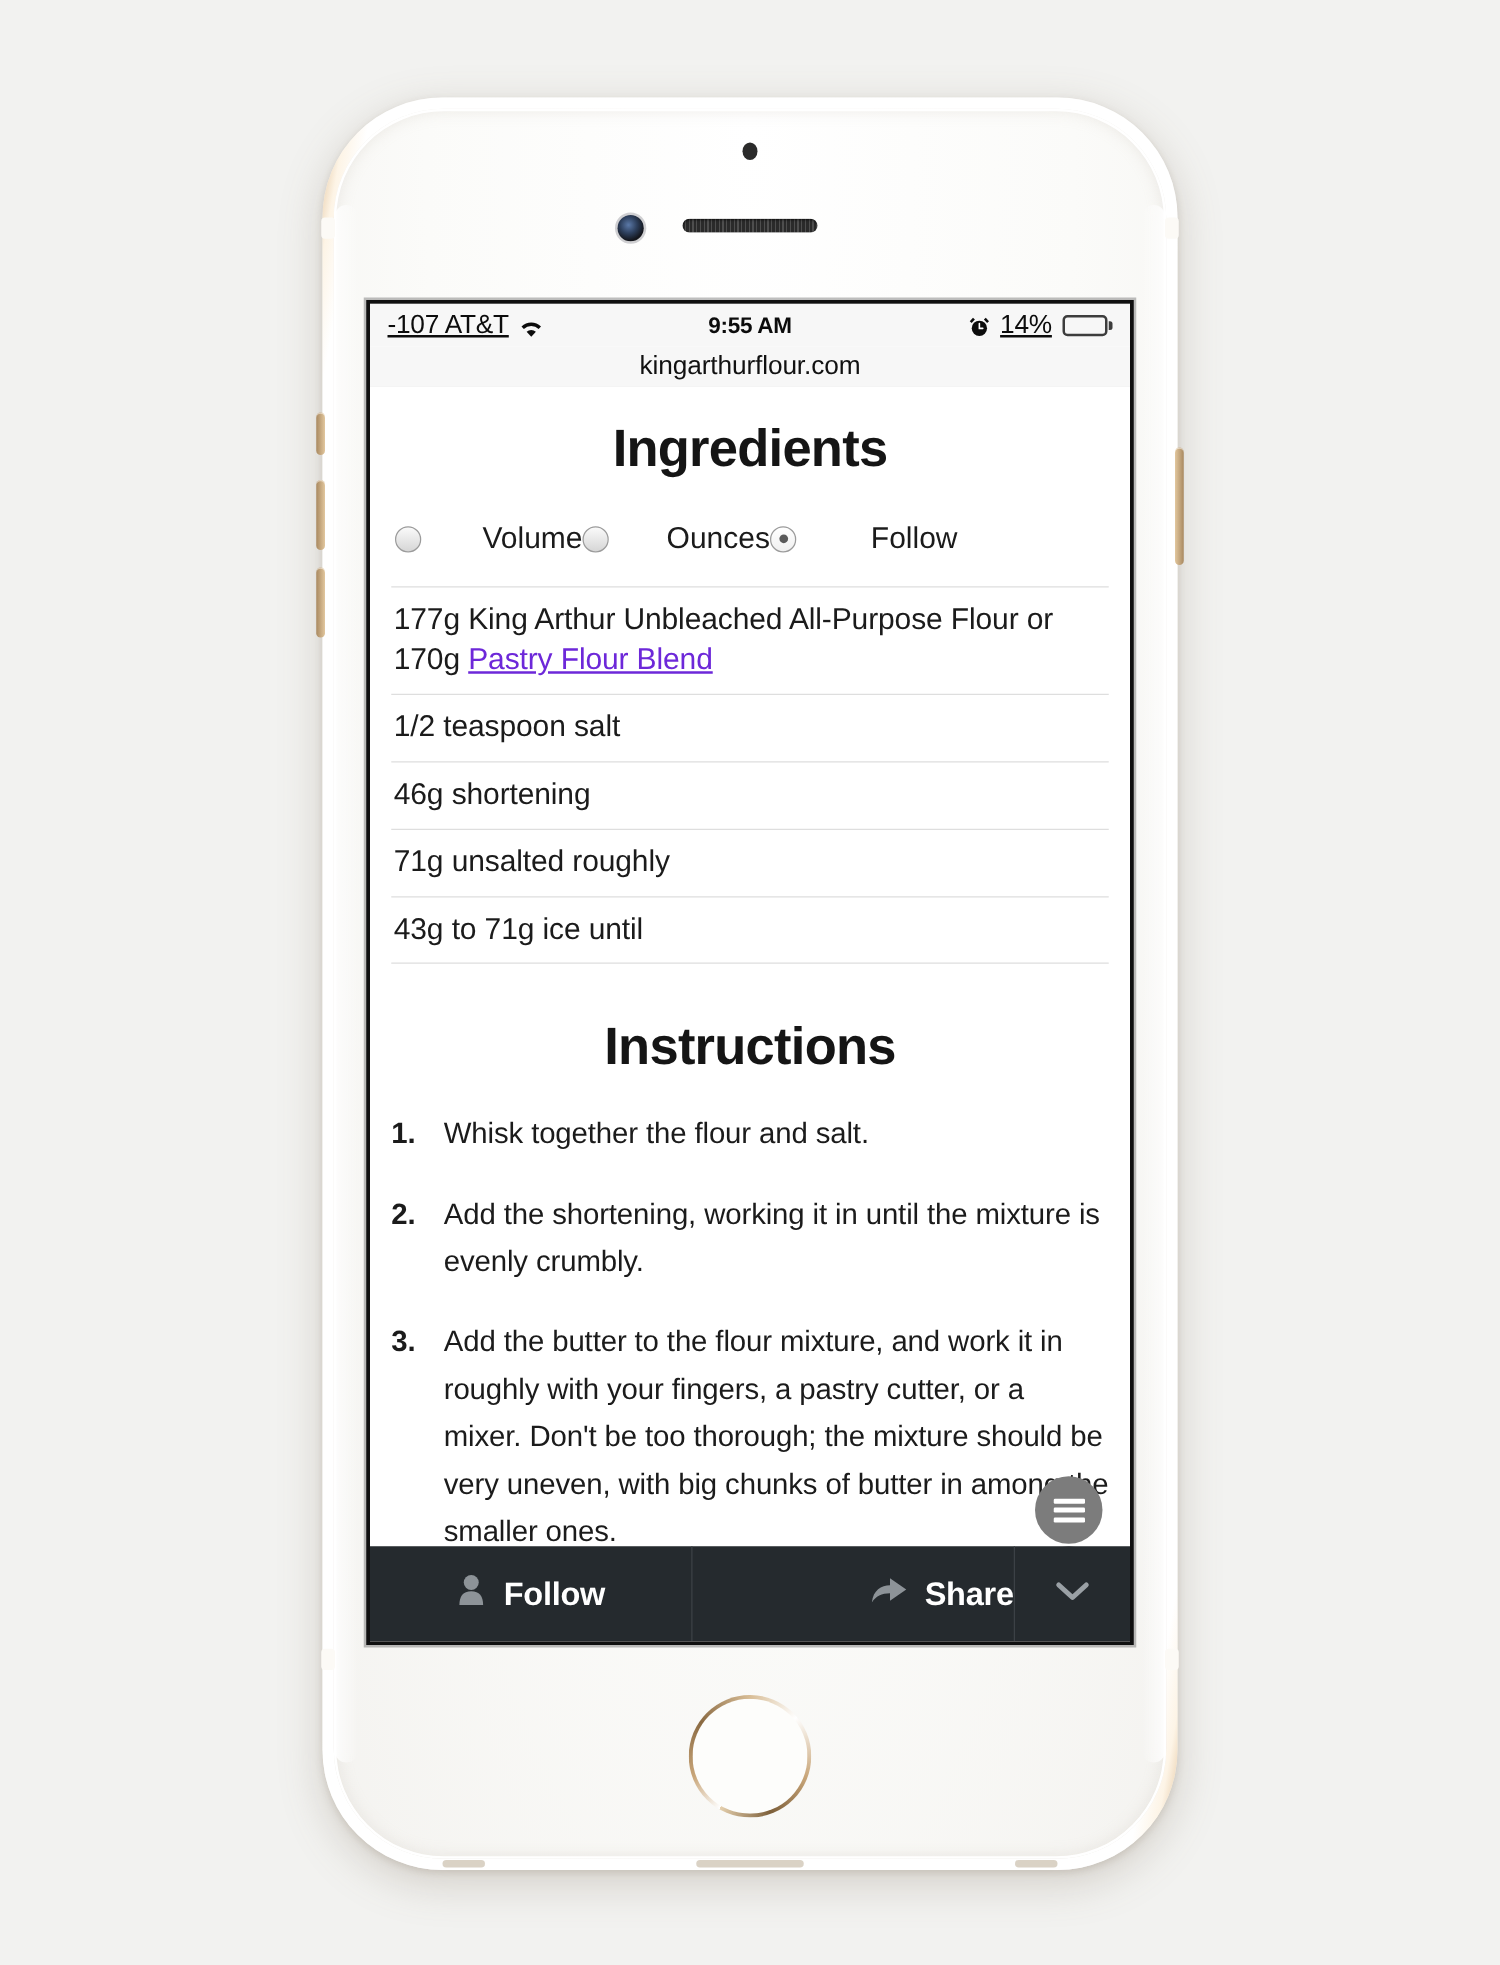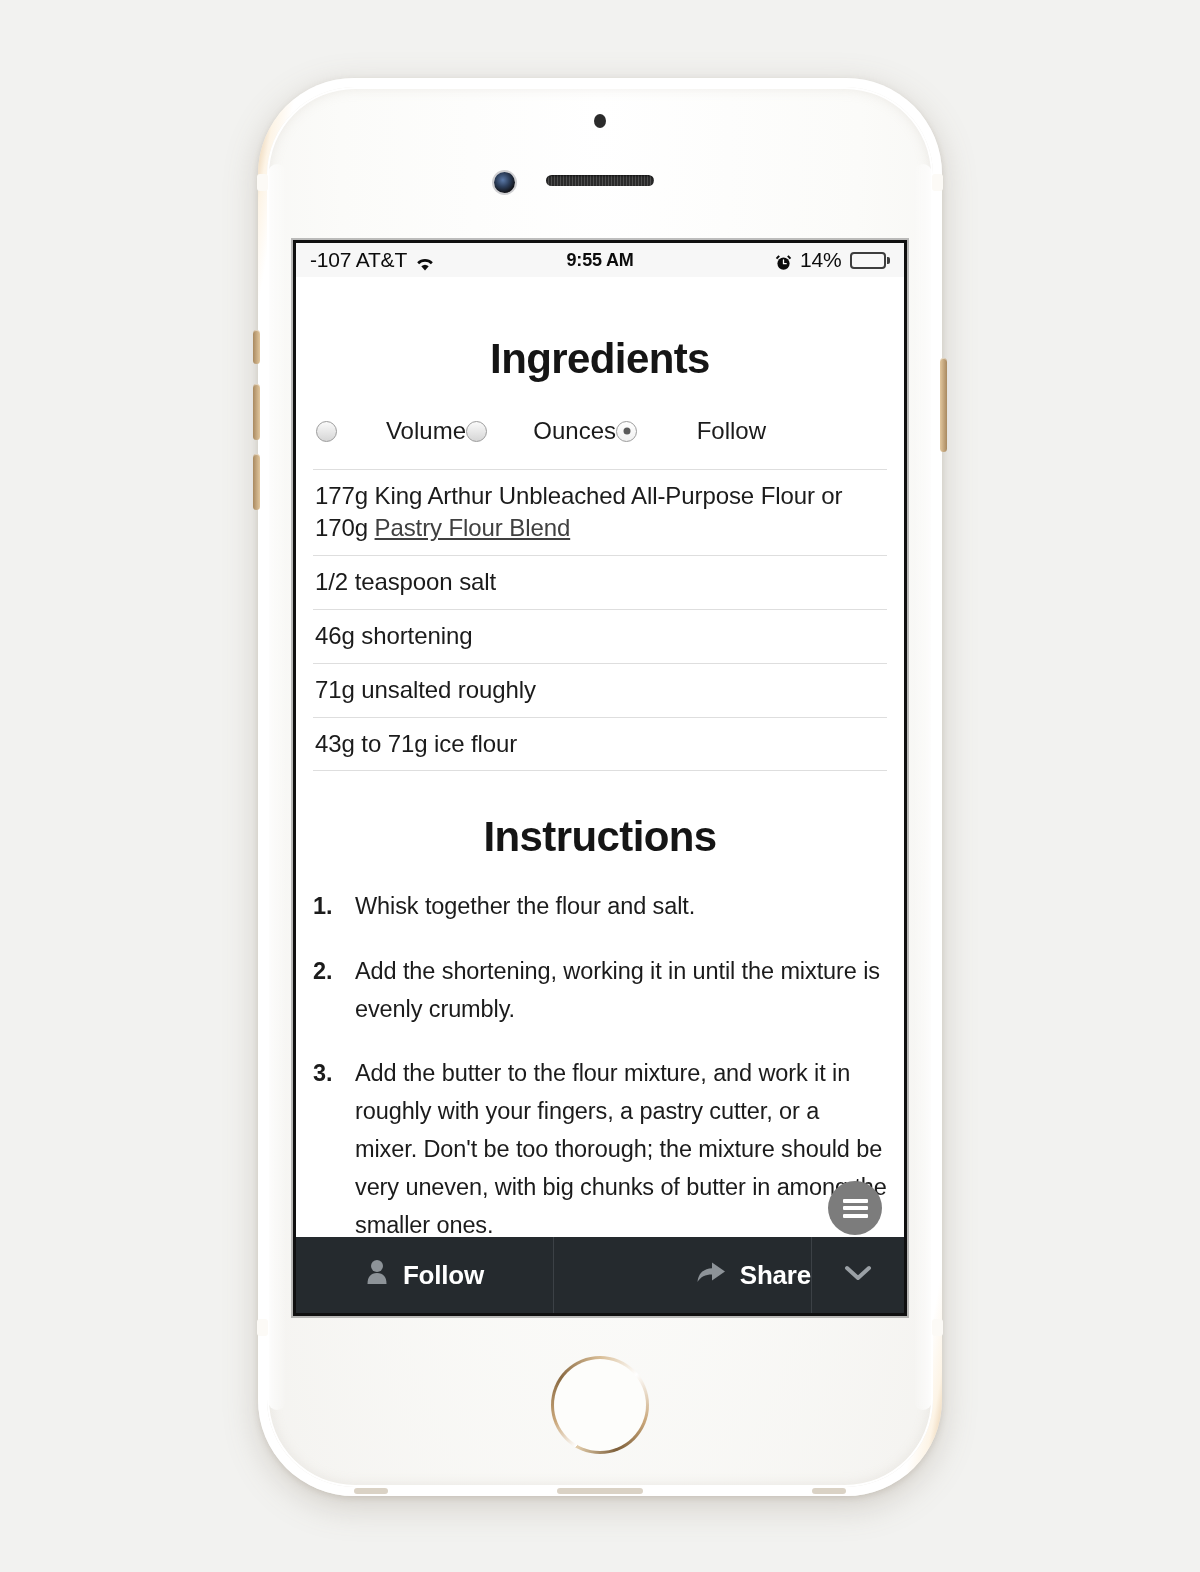--- a/index.html
+++ b/index.html
@@ -145,21 +145,21 @@
   #status-bar {
     height: 34px;
     background: #f7f7f7;
     display: flex;
     align-items: center;
     padding: 0 14px;
     font-size: 21px;
     color: #0c0c0c;
     letter-spacing: -0.2px;
   }
-  #status-left, #status-right { display: flex; align-items: center; gap: 8px; flex: 1; }
+  #status-left, #status-right { display: flex; align-items: center; gap: 8px; flex: 1; text-decoration: underline; }
   #status-right { justify-content: flex-end; }
   #status-center { font-weight: bold; font-size: 18px; }
   .wifi-icon { display:inline-block; width: 20px; height: 15px; }
   .alarm-icon { display:inline-block; width: 17px; height: 17px; }
   #battery-icon {
     display: inline-flex; align-items: center;
   }
   #battery-body {
     width: 36px; height: 17px; border: 2px solid #3d3d3d; border-radius: 4px;
     padding: 1.5px; box-sizing: border-box;
@@ -231,21 +231,21 @@
     border-top: 1px solid #dedede;
   }
   .ingredient-row {
     border-bottom: 1px solid #dedede;
     padding: 10px 2px 11px 2px;
     font-size: 24px;
     line-height: 1.33;
     color: #1b1b1b;
     letter-spacing: -0.1px;
   }
-  .ingredient-link { color: #404040; }
+  .ingredient-link { color: #6d28d9; }
 
   
   #instruction-list {
     margin: 26px 17px 0 17px;
     padding: 0;
     list-style: none;
   }
   .instruction-item {
     display: flex;
     margin-bottom: 26px;
@@ -350,20 +350,23 @@
           </svg>
         </span>
         <span>14%</span>
         <span id="battery-icon">
           <span id="battery-body"><span id="battery-fill"></span></span>
           <span id="battery-cap"></span>
         </span>
       </div>
     </div>
 
+    <div id="url-bar">
+      <span>kingarthurflour.com</span>
+    </div>
 
     <div id="page-content">
 
       <h1 class="section-title" id="ingredients-title">Ingredients</h1>
 
       <div id="unit-selector">
         <label class="radio-option">
           <span class="radio-dot"></span>
           <span>Volume</span>
         </label>
@@ -384,21 +387,21 @@
         <div class="ingredient-row">
           <span>1/2 teaspoon salt</span>
         </div>
         <div class="ingredient-row">
           <span>46g shortening</span>
         </div>
         <div class="ingredient-row">
           <span>71g unsalted roughly</span>
         </div>
         <div class="ingredient-row">
-          <span>43g to 71g ice flour</span>
+          <span>43g to 71g ice until</span>
         </div>
       </div>
 
       <h1 class="section-title" id="instructions-title">Instructions</h1>
 
       <ol id="instruction-list">
         <li class="instruction-item">
           <span class="instruction-number">1.</span>
           <span class="instruction-text">Whisk together the flour and salt.</span>
         </li>

